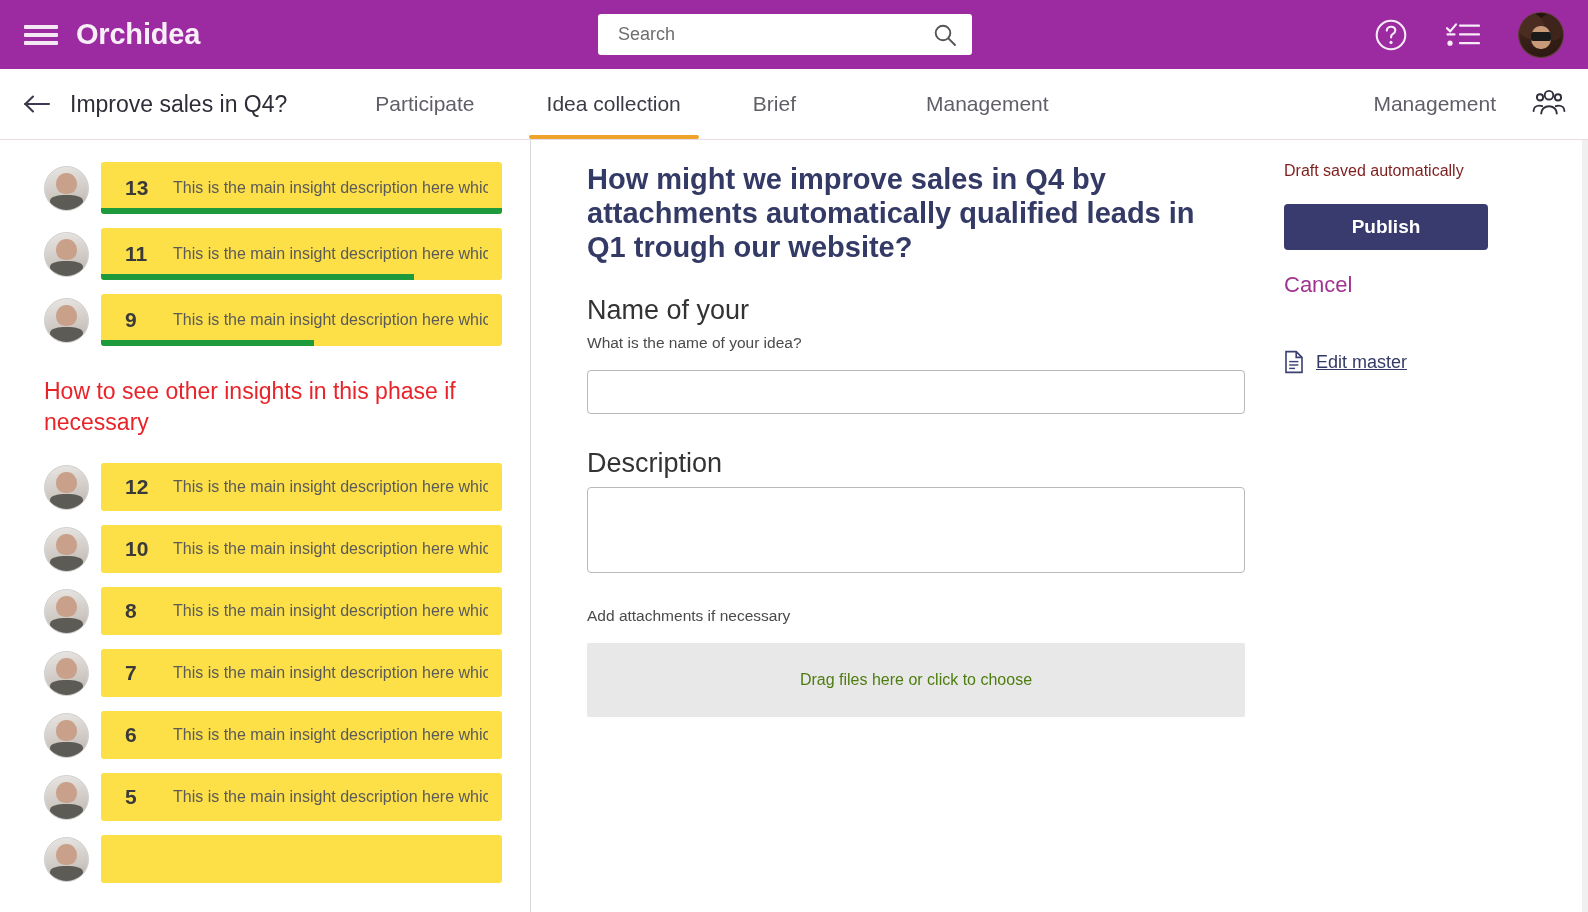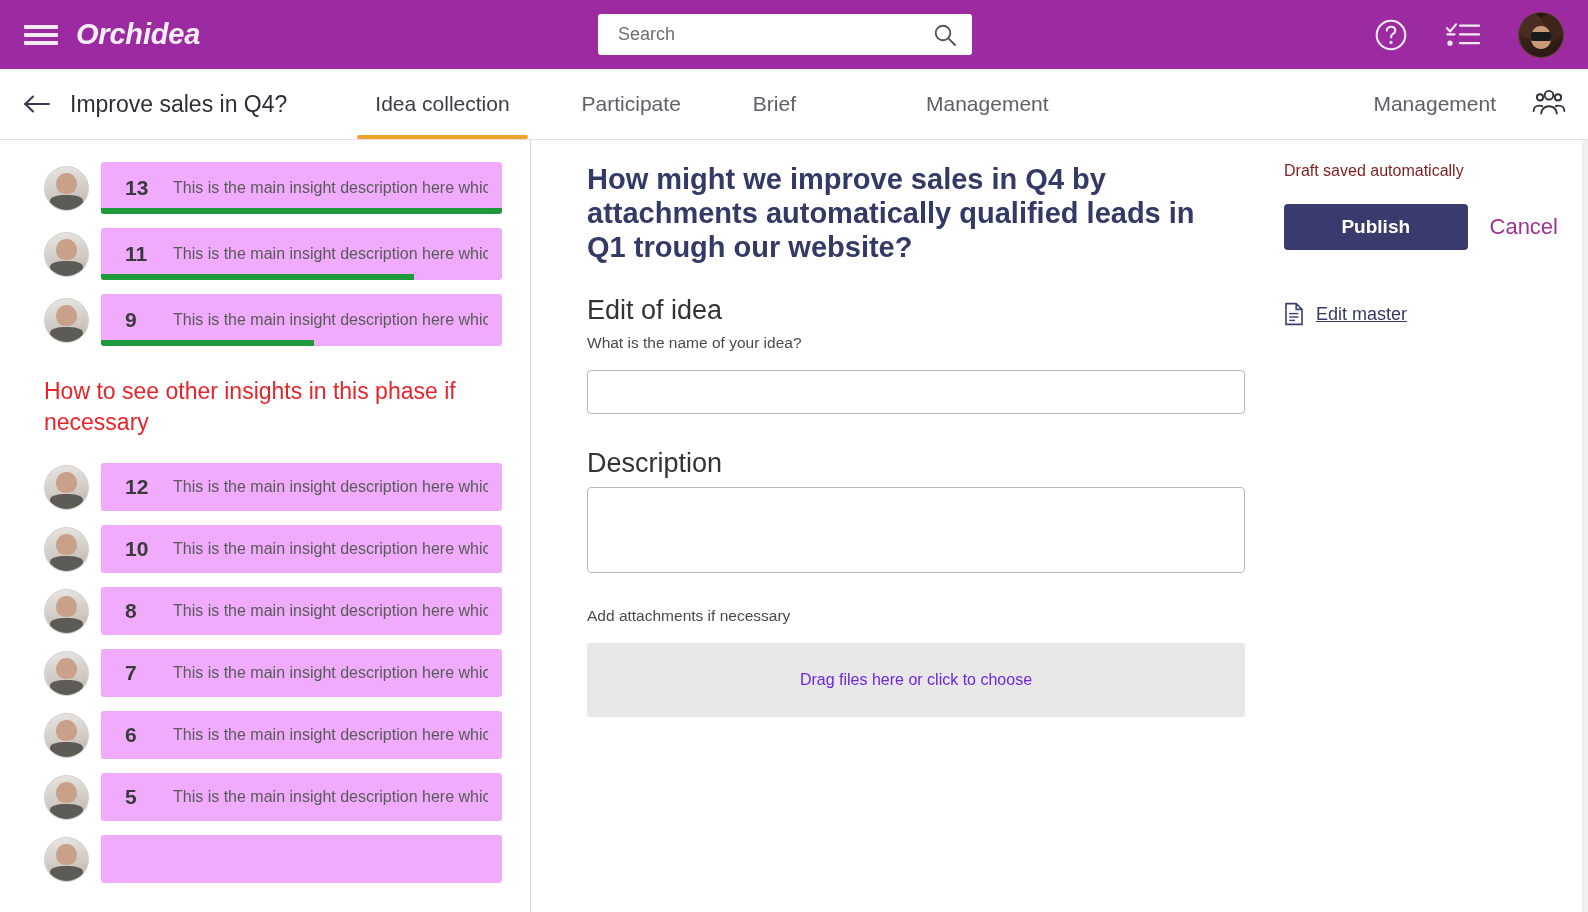--- a/index.html
+++ b/index.html
@@ -32,21 +32,20 @@
   .hamburger span {
     display: block; height: 4px; width: 100%;
     background: #f4e8f5; border-radius: 1px;
   }
   .brand {
     color: #f7eef8;
     font-size: 29px;
     font-weight: bold;
     letter-spacing: -0.2px;
     white-space: nowrap;
-    font-style: italic;
   }
   .search-wrap {
     position: absolute;
     left: 598px; top: 14px;
     width: 374px; height: 41px;
     background: #ffffff;
     border-radius: 3px;
     display: flex; align-items: center;
     padding: 0 14px 0 18px;
   }
@@ -184,21 +183,21 @@
     width: 48%; height: 50%;
     background: #c9a18b; border-radius: 50% 50% 44% 44%;
   }
   .insight-avatar .body {
     position: absolute; left: 12%; bottom: 0;
     width: 76%; height: 33%;
     background: #5d5b55; border-radius: 40% 40% 0 0;
   }
   .insight-card {
     flex: 1;
-    background: #f0abfc;
+    background: #fde047;
     border-radius: 3px;
     position: relative;
     min-height: 48px;
     display: flex; align-items: center;
     padding: 12px 14px 12px 24px;
     overflow: hidden;
   }
   .insight-card.tall { min-height: 52px; }
   .insight-num {
     font-size: 21px;
@@ -276,34 +275,34 @@
     display: block;
   }
   .section-gap { height: 34px; }
   .dropzone {
     width: 658px; height: 74px;
     background: #e8e8e8;
     border-radius: 2px;
     display: flex; align-items: center; justify-content: center;
     cursor: pointer;
   }
-  .dropzone-text { font-size: 16px; color: #6d28d9; }
+  .dropzone-text { font-size: 16px; color: #4d7c0f; }
 
   
   .right-panel {
     width: 318px;
     flex: 0 0 318px;
     padding: 22px 30px 0 14px;
   }
   .draft-note {
     font-size: 16px;
     color: #7f1d1d;
     margin-bottom: 24px;
   }
-  .action-row { display: flex; align-items: center; gap: 22px; }
+  .action-row { display: flex; gap: 22px; flex-direction: column; }
   .publish-btn {
     width: 204px; height: 46px;
     background: #393a6e;
     color: #ffffff;
     border: none; border-radius: 4px;
     font-family: "Liberation Sans", sans-serif;
     font-size: 19px;
     font-weight: bold;
     cursor: pointer;
   }
@@ -381,22 +380,22 @@
 <div class="tabbar">
   <div class="back-arrow">
     <svg width="28" height="20" viewBox="0 0 28 20" fill="none">
       <line x1="2" y1="10" x2="26" y2="10" stroke="#3a3a50" stroke-width="2.1" stroke-linecap="round"></line>
       <path d="M10 2.6 L2.4 10 L10 17.4" stroke="#3a3a50" stroke-width="2.1" stroke-linecap="round" stroke-linejoin="round" fill="none"></path>
     </svg>
   </div>
   <div class="page-title">Improve sales in Q4?</div>
 
   <div class="tabs">
+    <div class="tab">Participate</div>
     <div class="tab active">Idea collection</div>
-    <div class="tab">Participate</div>
     <div class="tab">Brief</div>
     <div class="tab wide">Management</div>
   </div>
 
   <div class="tabbar-right">
     <div class="mgmt-right">Management</div>
     <span class="icon-btn">
       <svg width="34" height="30" viewBox="0 0 34 30" fill="none">
         <circle cx="8" cy="8.4" r="3.1" stroke="#2f2f3c" stroke-width="1.9"></circle>
         <circle cx="26" cy="8.4" r="3.1" stroke="#2f2f3c" stroke-width="1.9"></circle>
@@ -532,21 +531,21 @@
           <div class="head"></div>
           <div class="body"></div>
       </div>
       <div class="insight-card"></div>
     </div>
   </div>
 
   <div class="center-panel">
     <h1 class="idea-heading">How might we improve sales in Q4 by attachments automatically qualified leads in Q1 trough our website?</h1>
 
-    <h2 class="field-label">Edit of idea</h2>
+    <h2 class="field-label">Name of your</h2>
     <p class="field-hint">What is the name of your idea?</p>
     <input class="text-input" value="" placeholder="" style="">
 
     <div class="section-gap"></div>
 
     <h2 class="field-label">Description</h2>
     <textarea class="text-area" placeholder="" style=""></textarea>
 
     <div class="section-gap"></div>
 

